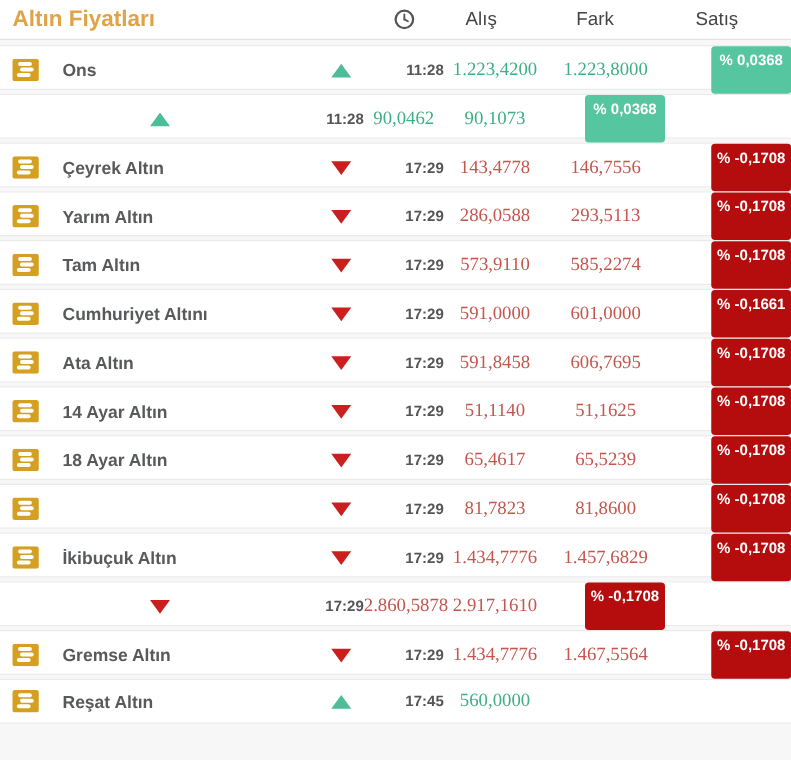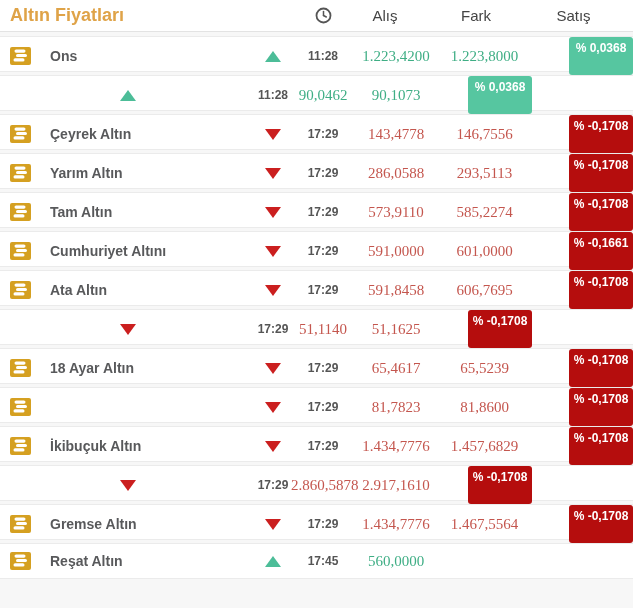--- a/index.html
+++ b/index.html
@@ -84,21 +84,21 @@
     white-space:nowrap;
   }
   .cell-arrow{display:flex;justify-content:center;align-items:center;}
   .arrow{width:0;height:0;border-left:8px solid transparent;border-right:8px solid transparent;}
   .row.up .arrow{border-bottom:11px solid var(--up);}
   .row.down .arrow{border-top:11px solid var(--down);}
   .time{
     font-size:12px;
     font-weight:bold;
     color:var(--time);
-    text-align:center;
+    text-align:right;
   }
   .val{
     font-size:15px;
     text-align:center;
     white-space:nowrap;
     font-family:Liberation Serif, serif;
   }
   .row.up .val{color:var(--up-text);}
   .row.down .val{color:var(--down-text);}
   .cell-diff{display:flex;justify-content:flex-end;}
@@ -277,20 +277,30 @@
     </div>
     <div class="time">17:29</div>
     <div class="val">591,8458</div>
     <div class="val">606,7695</div>
     <div class="cell-diff">
       <span class="badge">% -0,1708</span>
     </div>
   </div>
 
   <div class="grid row down">
+    <div class="cell-name">
+      <span class="gold-icon">
+        <svg width="15" height="14" viewBox="0 0 15 14">
+          <rect x="1.5" y="0.5" width="11" height="3.2" rx="1.6" fill="#ffffff"></rect>
+          <rect x="3" y="4.9" width="11" height="3.2" rx="1.6" fill="#ffffff"></rect>
+          <rect x="0.5" y="9.3" width="11" height="3.2" rx="1.6" fill="#ffffff"></rect>
+        </svg>
+      </span>
+      <span class="name">14 Ayar Altın</span>
+    </div>
     <div class="cell-arrow">
       <span class="arrow"></span>
     </div>
     <div class="time">17:29</div>
     <div class="val">51,1140</div>
     <div class="val">51,1625</div>
     <div class="cell-diff">
       <span class="badge">% -0,1708</span>
     </div>
   </div>

